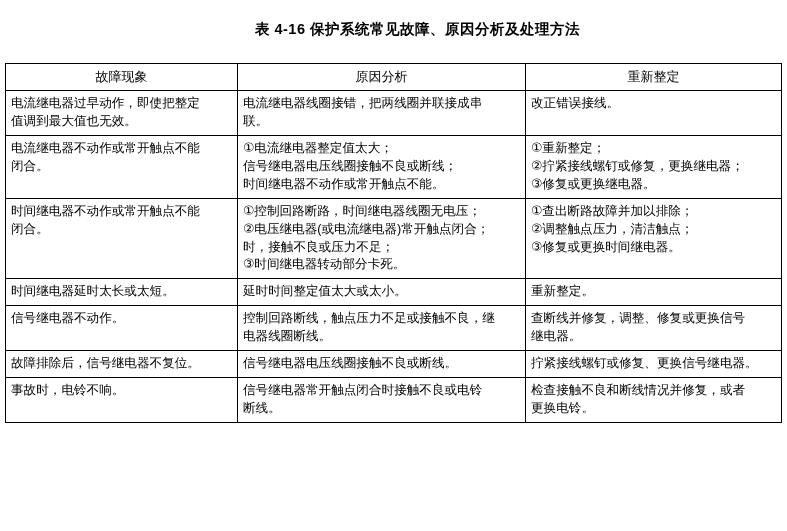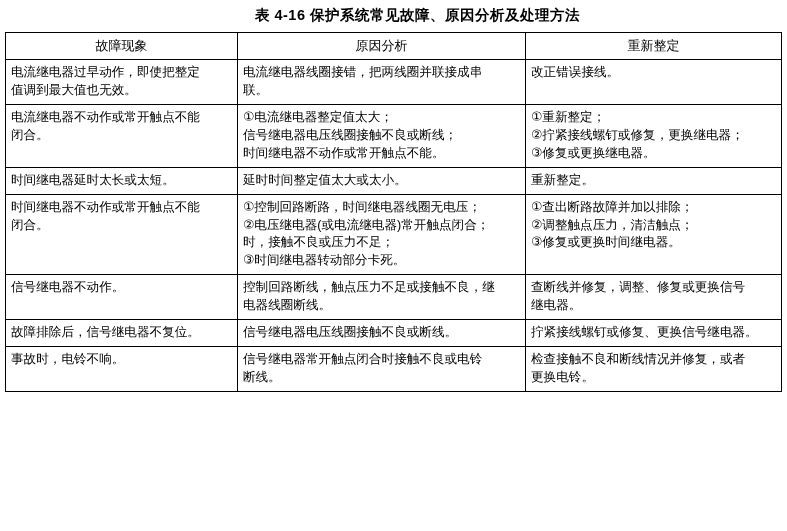--- a/index.html
+++ b/index.html
@@ -18,28 +18,28 @@
     width: 787px;
     height: 531px;
     position: relative;
     box-sizing: border-box;
   }
   .title {
     text-align: center;
     font-weight: bold;
     font-size: 14.5px;
     letter-spacing: 0.5px;
-    padding-top: 6px;
+    padding-top: 20px;
     padding-bottom: 7px;
     margin-left: 48px;
   }
   table.main {
     border-collapse: collapse;
     width: 776px;
-    margin: 0 auto;
+    margin: 17px auto;
     table-layout: fixed;
   }
   table.main td, table.main th {
     border: 1px solid #000000;
     vertical-align: top;
     padding: 4px 5px 4px 5px;
     font-size: 12.6px;
     line-height: 1.42;
     font-weight: normal;
   }
@@ -101,44 +101,44 @@
             <span class="cell-line">时间继电器不动作或常开触点不能。</span>
           </td>
           <td>
             <span class="cell-line">①重新整定；</span>
             <span class="cell-line">②拧紧接线螺钉或修复，更换继电器；</span>
             <span class="cell-line">③修复或更换继电器。</span>
           </td>
         </tr>
         <tr>
           <td>
-            <span class="cell-line">时间继电器延时太长或太短。</span>
-          </td>
-          <td>
-            <span class="cell-line">延时时间整定值太大或太小。</span>
-          </td>
-          <td>
-            <span class="cell-line">重新整定。</span>
-          </td>
-        </tr>
-        <tr>
-          <td>
             <span class="cell-line">时间继电器不动作或常开触点不能</span>
             <span class="cell-line">闭合。</span>
           </td>
           <td>
             <span class="cell-line">①控制回路断路，时间继电器线圈无电压；</span>
             <span class="cell-line">②电压继电器(或电流继电器)常开触点闭合；</span>
             <span class="cell-line">时，接触不良或压力不足；</span>
             <span class="cell-line">③时间继电器转动部分卡死。</span>
           </td>
           <td>
             <span class="cell-line">①查出断路故障并加以排除；</span>
             <span class="cell-line">②调整触点压力，清洁触点；</span>
             <span class="cell-line">③修复或更换时间继电器。</span>
+          </td>
+        </tr>
+        <tr>
+          <td>
+            <span class="cell-line">时间继电器延时太长或太短。</span>
+          </td>
+          <td>
+            <span class="cell-line">延时时间整定值太大或太小。</span>
+          </td>
+          <td>
+            <span class="cell-line">重新整定。</span>
           </td>
         </tr>
         <tr>
           <td>
             <span class="cell-line">信号继电器不动作。</span>
           </td>
           <td>
             <span class="cell-line">控制回路断线，触点压力不足或接触不良，继</span>
             <span class="cell-line">电器线圈断线。</span>
           </td>

